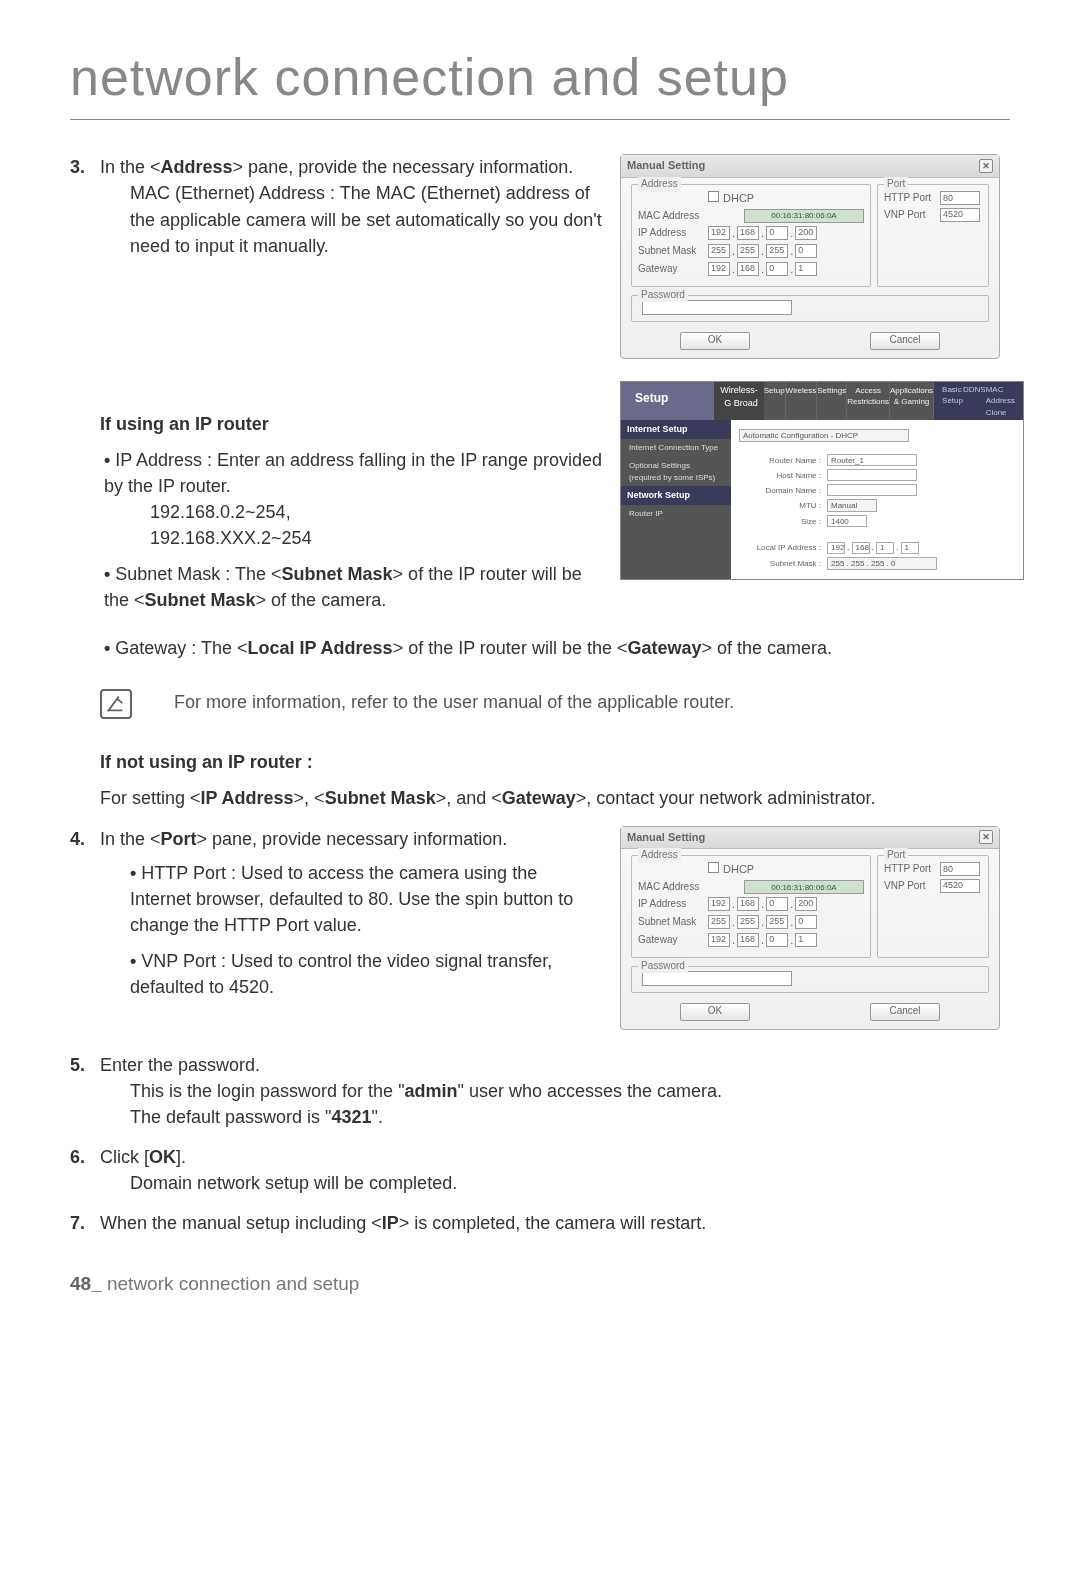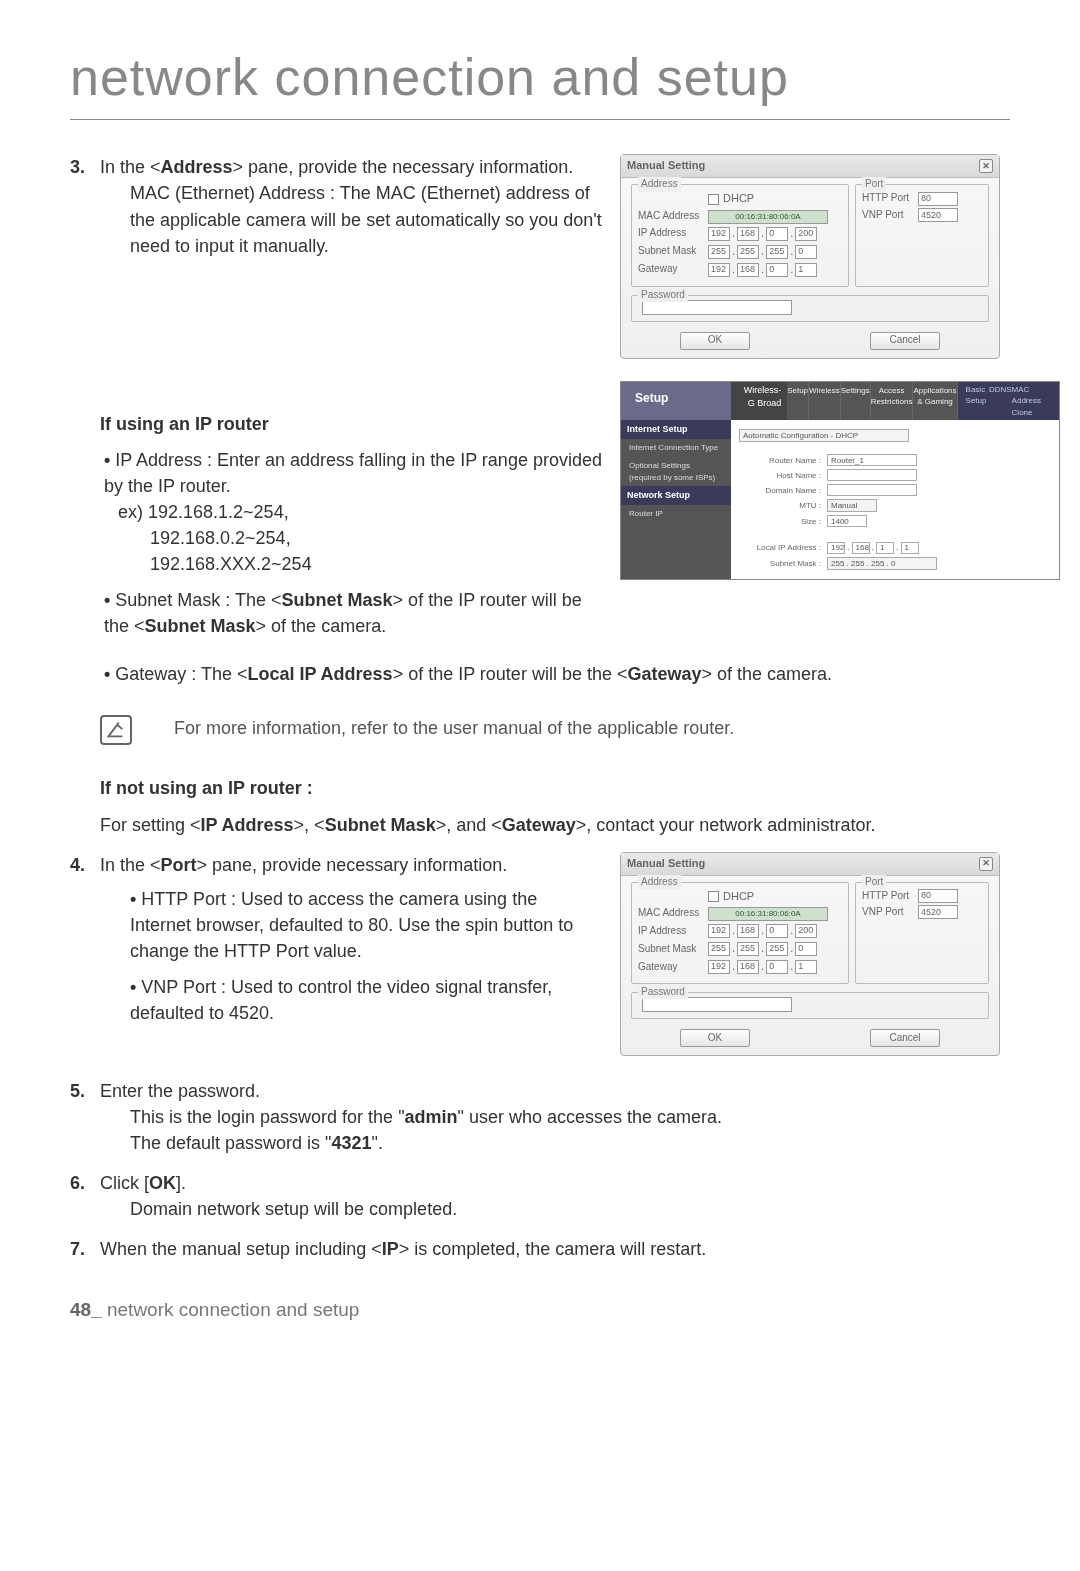--- a/index.html
+++ b/index.html
@@ -70,50 +70,50 @@
     border: 1px solid #bbb; border-radius: 2px;
     padding: 4px 6px 6px 6px; margin: 2px;
     position: relative;
   }
   .fieldset .legend {
     position: absolute; top: -8px; left: 6px;
     background: #efefef; padding: 0 3px; font-size: 10px; color: #777;
   }
   .addr-col { flex: 1.7; }
   .port-col { flex: 1; margin-left: 4px; }
-  .frow { display: flex; align-items: center; margin: 2px 0; }
+  .frow { display: flex; margin: 2px 0; }
   .flabel { width: 70px; font-size: 10px; }
   .ipbox, .txtbox, .portbox {
     border: 1px solid #999; background: #fff; height: 14px;
     font-size: 9px; padding: 0 2px; display: inline-flex; align-items: center;
   }
   .oct { width: 22px; text-align: center; }
   .dot { padding: 0 2px; }
   .macbox {
     border: 1px solid #999; background: #cfe0cf; color: #335533;
     height: 14px; width: 120px; font-size: 8px; text-align: center;
-    display: inline-flex; align-items: center; justify-content: center;
+    display: inline-flex; align-items: center; justify-content: center; margin-left: 36px;
   }
   .chk { width: 11px; height: 11px; border: 1px solid #888; background: #fff; margin-right: 4px; }
   .pwd-fs { margin: 4px 10px 6px 10px; }
   .pwdbox { width: 150px; height: 15px; border: 1px solid #999; background: #fff; margin-left: 4px;}
   .dlg-btns { display: flex; justify-content: center; gap: 120px; padding: 4px 0 8px 0; }
   .btn {
     border: 1px solid #999; border-radius: 2px;
     background: linear-gradient(#fff,#e5e5e5);
     width: 70px; height: 18px; font-size: 10px;
     display: flex; align-items: center; justify-content: center;
   }
   .portlabel { width: 56px; font-size: 10px;}
   .portbox { width: 40px; }
 
   
   .router {
     border: 1px solid #888; background: #fff; font-size: 9px; color: #555;
-    width: 440px;
+    width: 404px;
   }
   .router-top {
     display: flex; background: #555; color: #fff;
   }
   .router-setup {
     background: #6a6a8a; color: #fff; font-weight: bold;
     width: 110px; padding: 8px 0 8px 14px; font-size: 12px;
   }
   .router-tabs { flex: 1; display: flex; flex-direction: row; }
   .rt-brand { background: #444; color: #fff; text-align: right; padding: 2px 6px; font-size: 9px;}
@@ -220,21 +220,20 @@
     </div>
   </div>
 </div>
 
 <div class="row">
   <div class="col-text">
     <div class="heading-small">If using an IP router</div>
     <ul class="bullets" style="padding-left:34px;">
       <li>
         <span>IP Address : Enter an address falling in the IP range provided by the IP router.</span>
-        <div style="padding-left:14px;">ex) 192.168.1.2~254,</div>
         <div class="indent">192.168.0.2~254,</div>
         <div class="indent">192.168.XXX.2~254</div>
       </li>
       <li>
         <span>Subnet Mask : The &lt;</span><span class="bold">Subnet Mask</span><span>&gt; of the IP router will be the &lt;</span><span class="bold">Subnet Mask</span><span>&gt; of the camera.</span>
       </li>
     </ul>
   </div>
   <div class="col-fig">
 

